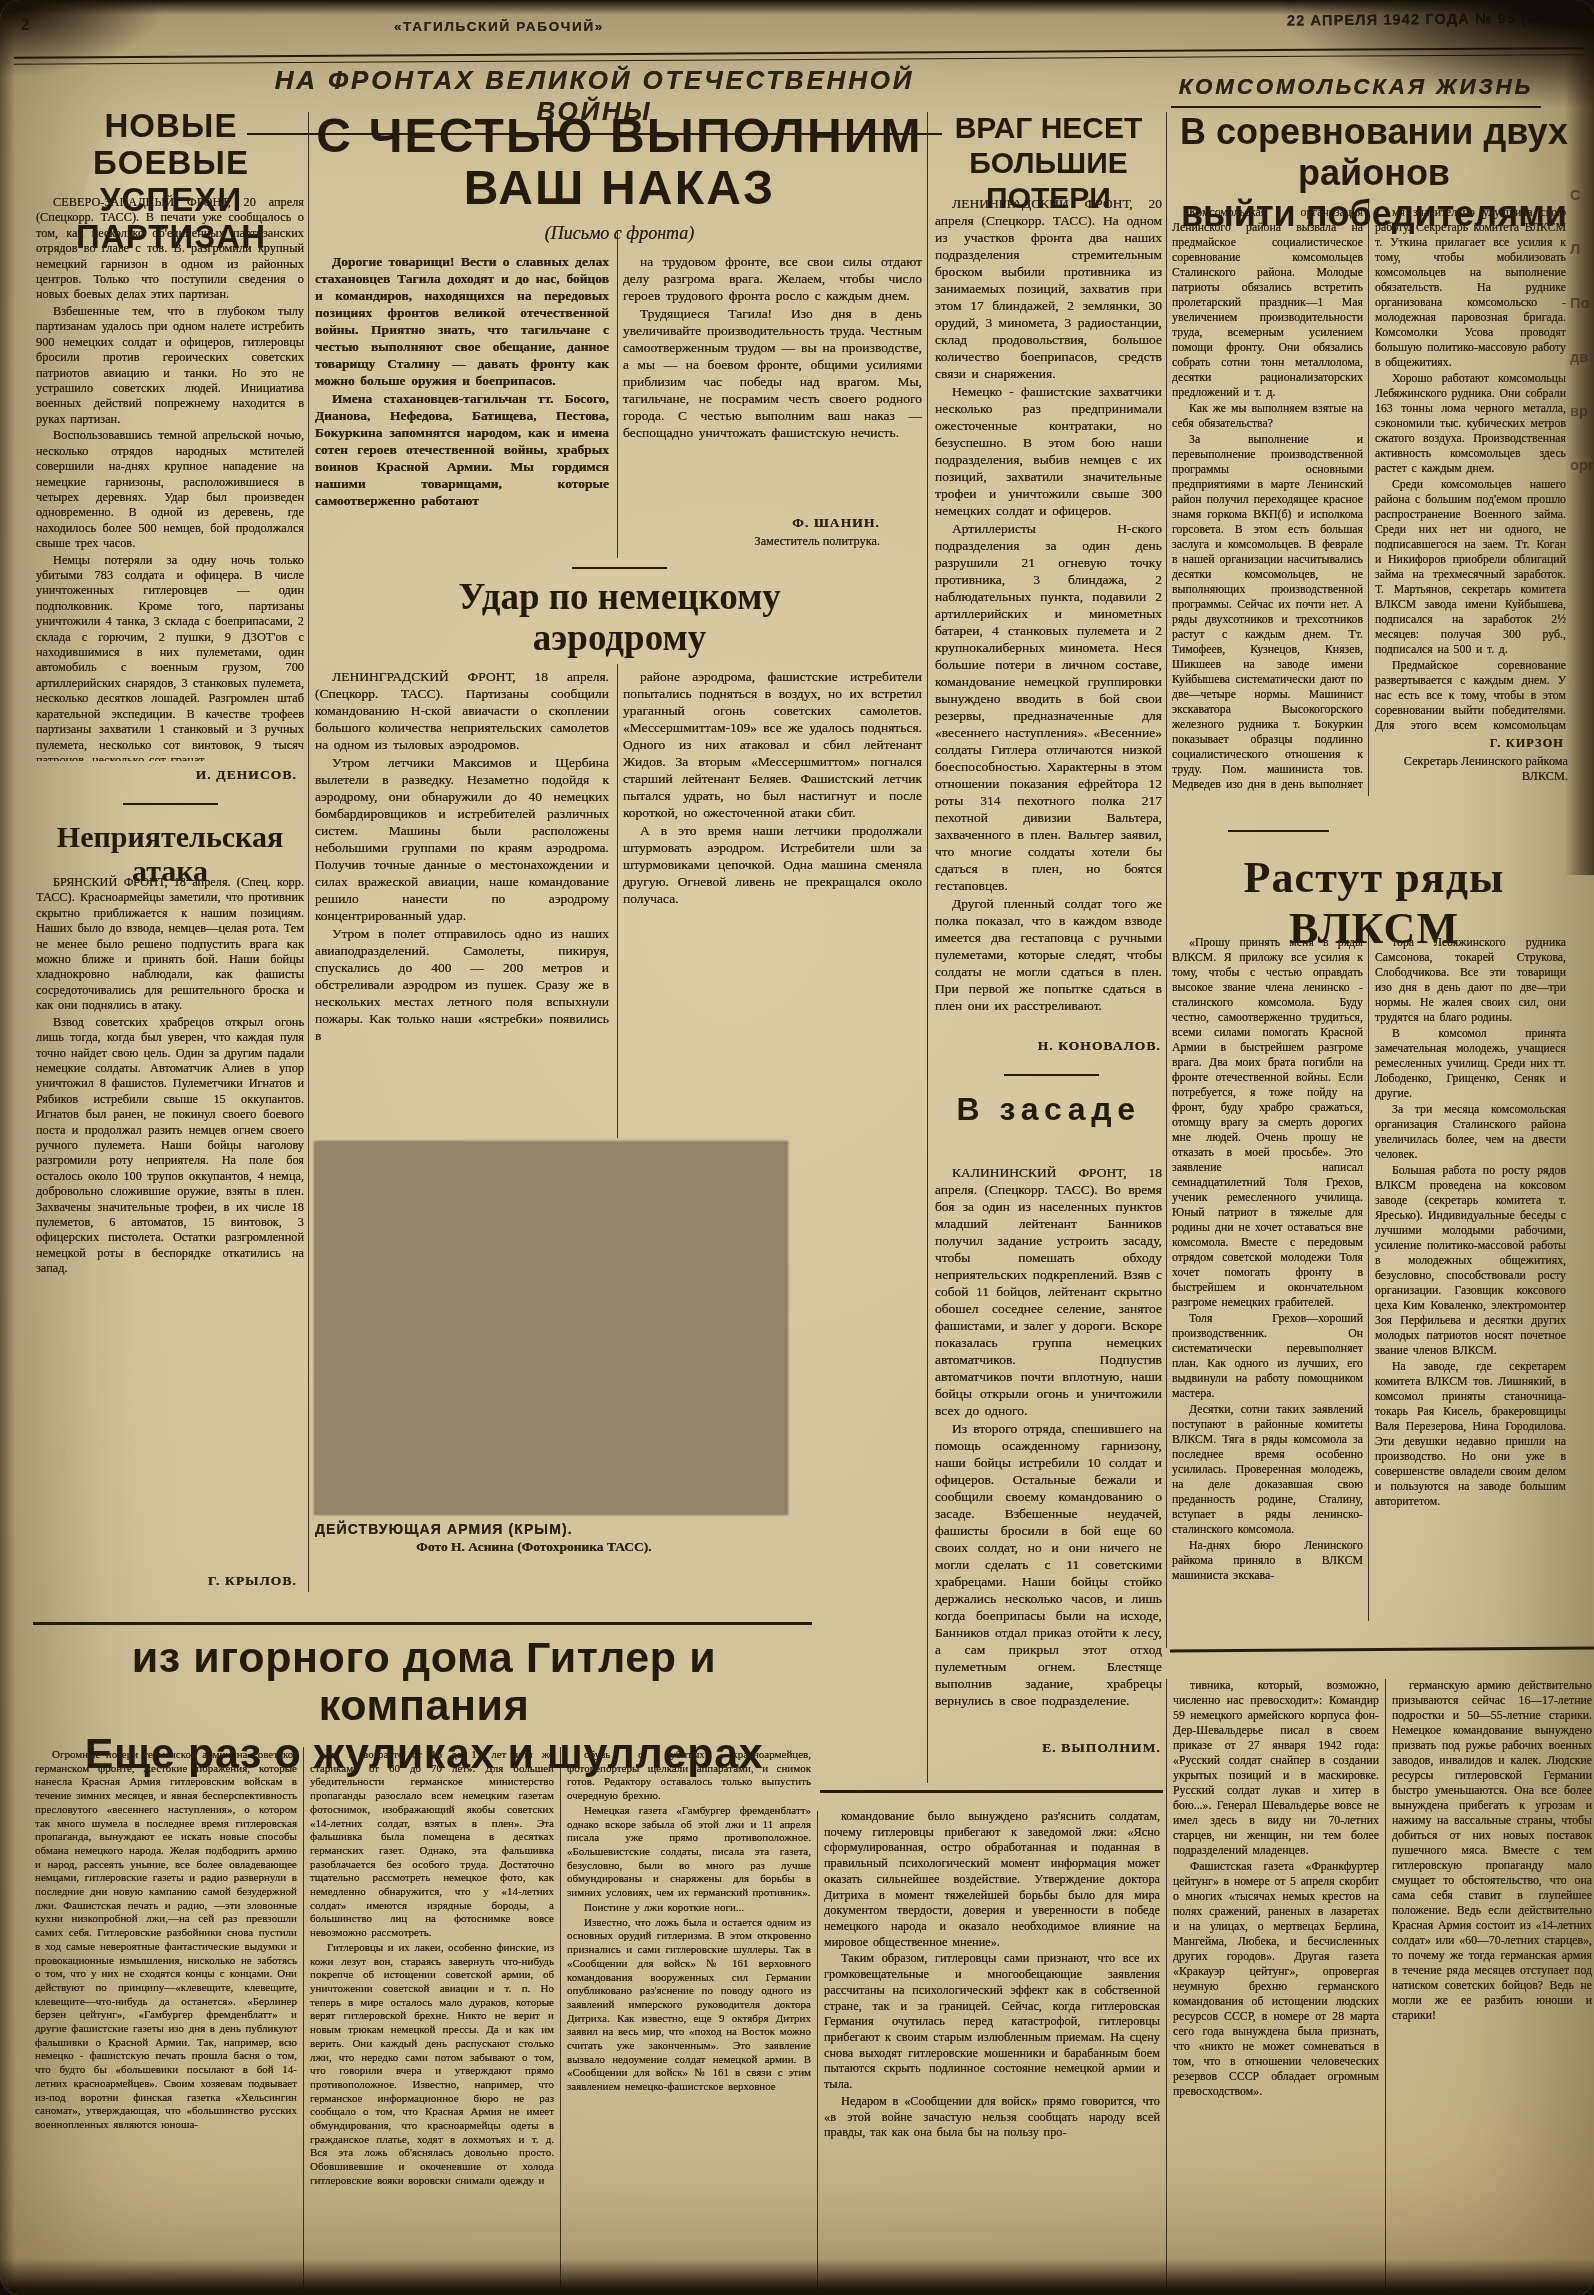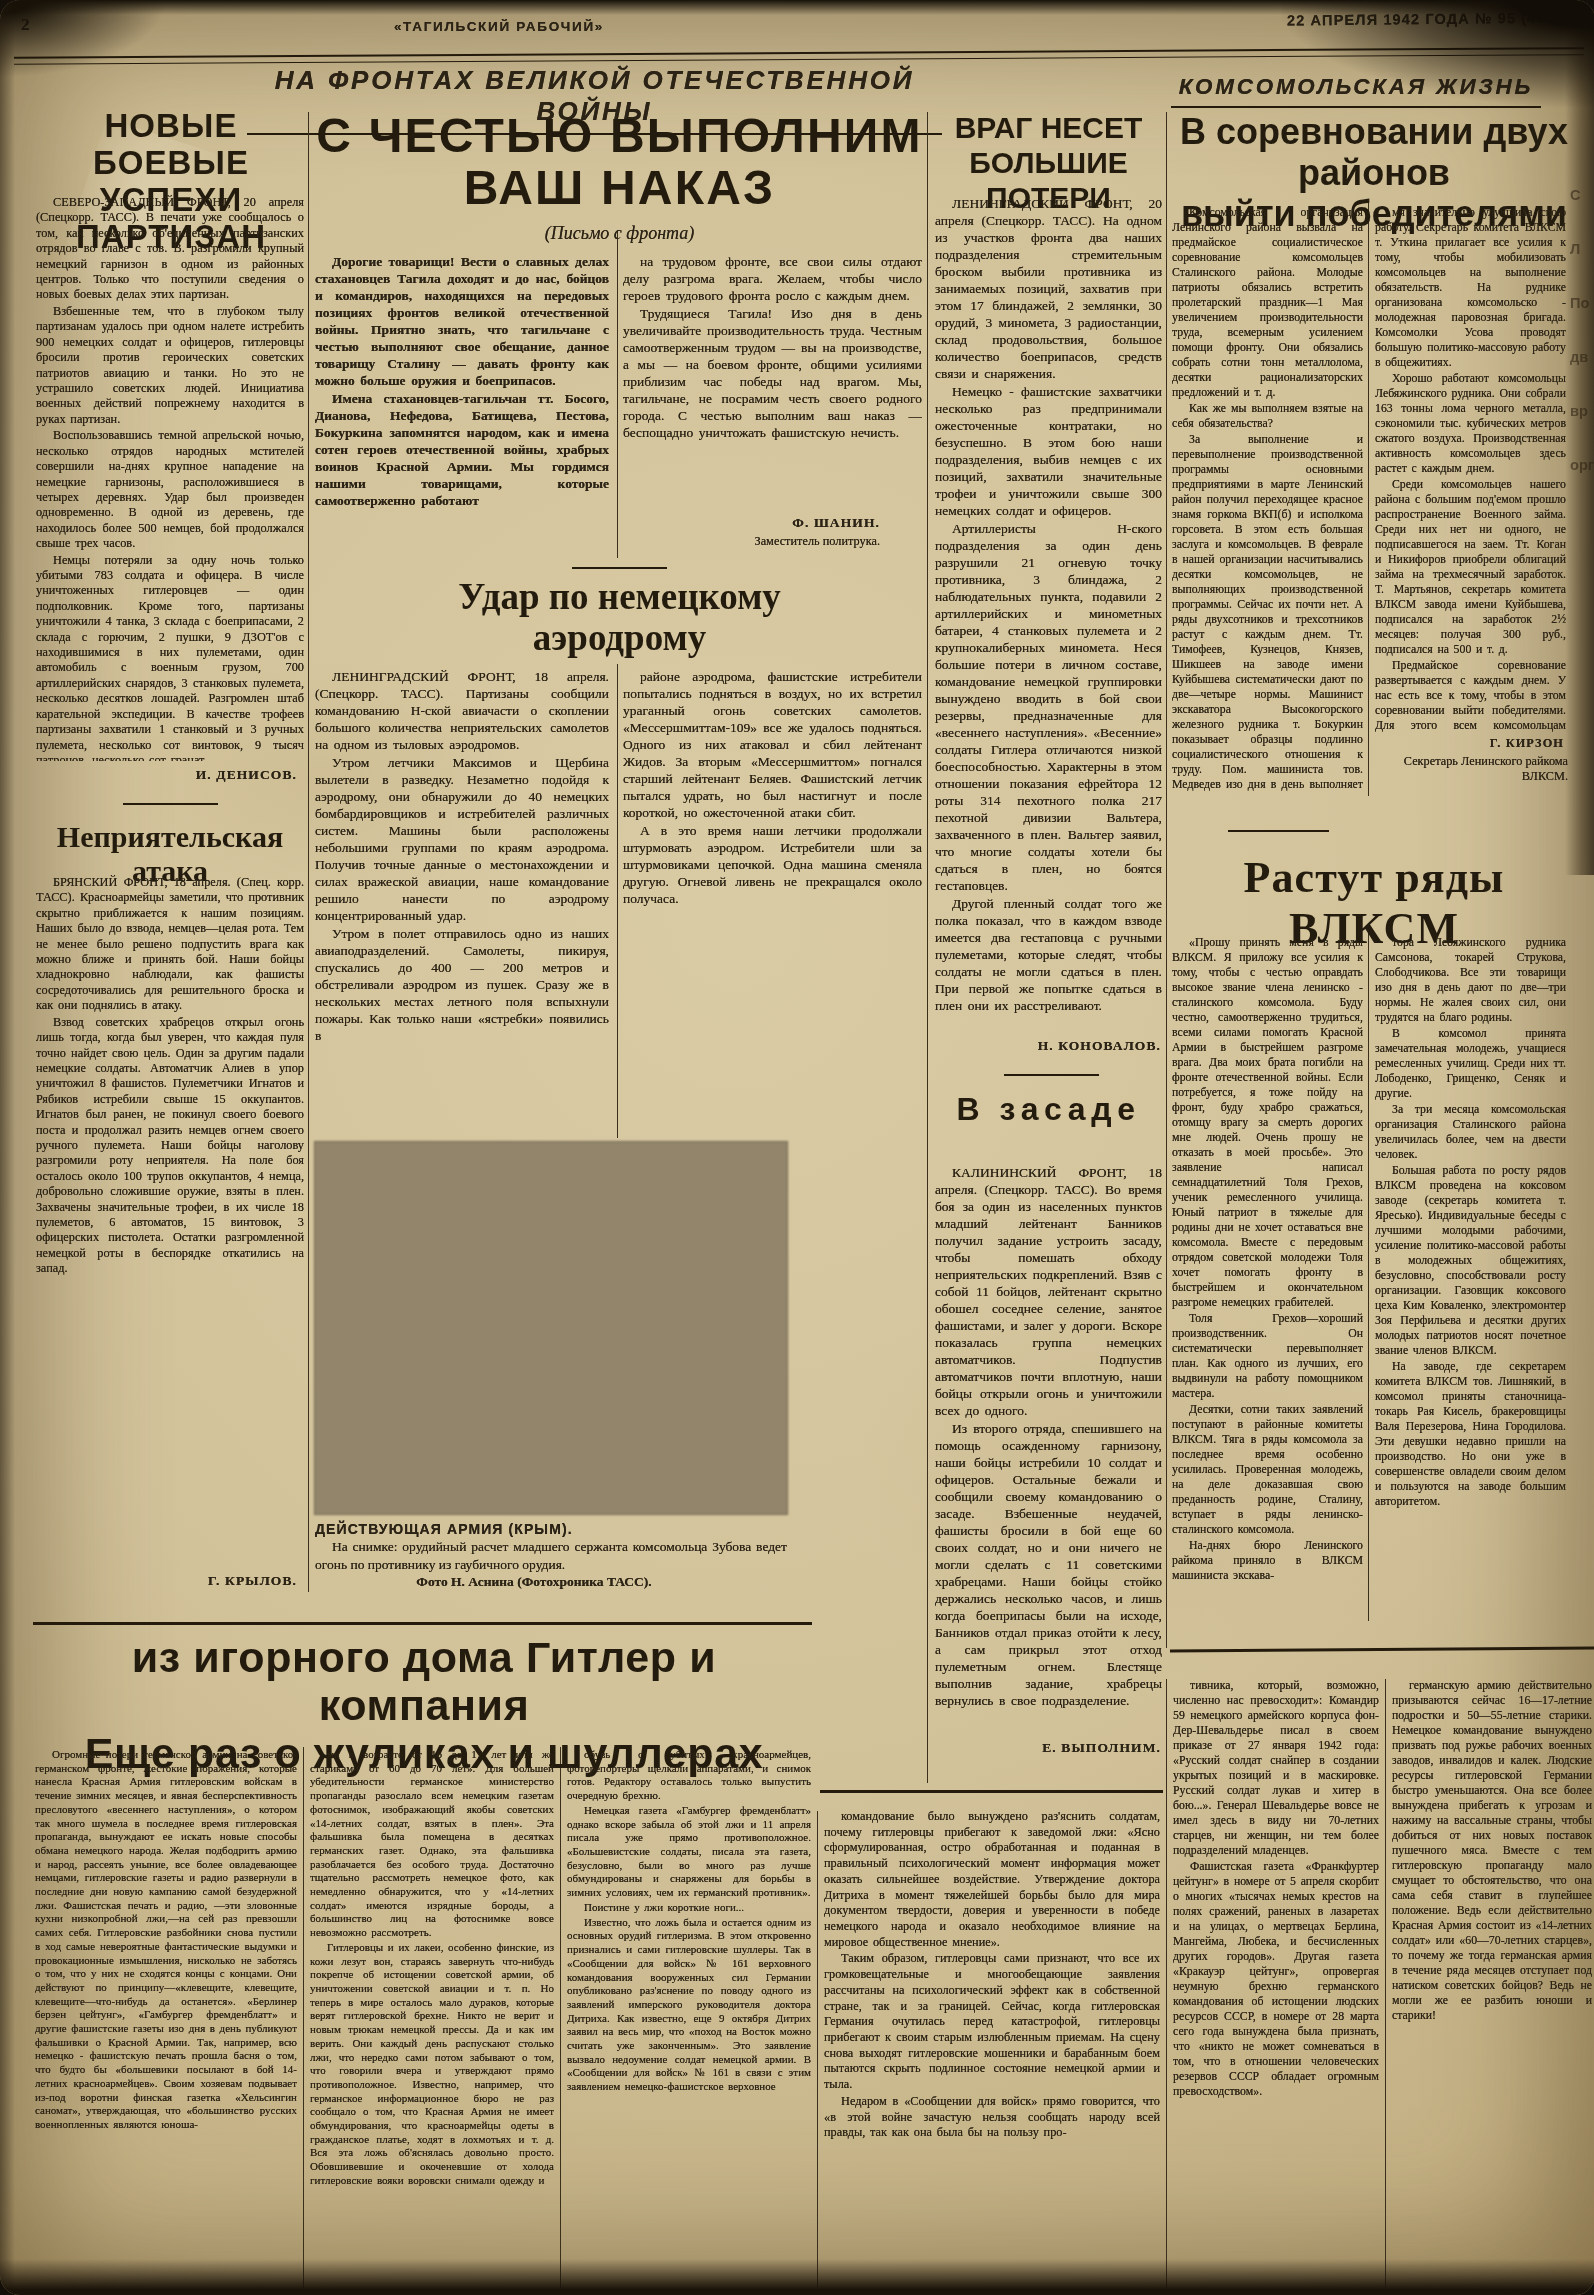--- a/index.html
+++ b/index.html
@@ -158,21 +158,20 @@
     </div>
   <div class="col t-c2 ink" style="left:623px;top:668px;width:299px;height:468px;">
       <p>районе аэродрома, фашистские истребители попытались подняться в воздух, но их встретил ураганный огонь советских самолетов. «Мессершмиттам-109» все же удалось подняться. Одного из них атаковал и сбил лейтенант Жидов. За вторым «Мессершмиттом» погнался старший лейтенант Беляев. Фашистский летчик пытался удрать, но был настигнут и после короткой, но ожесточенной атаки сбит.</p>
       <p>А в это время наши летчики продолжали штурмовать аэродром. Истребители шли за штурмовиками цепочкой. Одна машина сменяла другую. Огневой ливень не прекращался около получаса.</p>
     </div>
 
   <div class="photo"></div>
 
   <div class="caption ink">
     <div class="ct">ДЕЙСТВУЮЩАЯ АРМИЯ (КРЫМ).</div>
-    <div style="text-indent:17px;">На снимке: орудийный расчет младшего сержанта комсомольца Зубова ведет огонь по противнику из гаубичного орудия.</div>
     <div class="credit">Фото Н. Аснина (Фотохроника ТАСС).</div>
   </div>
 
   <div class="hl sans" style="left:934px;top:110px;width:229px;font-size:30px;font-weight:bold;line-height:35px;">
     <span class="l">ВРАГ НЕСЕТ</span>
     <span class="l">БОЛЬШИЕ ПОТЕРИ</span>
   </div>
   <div class="col t-c3 ink" style="left:935px;top:195px;width:227px;height:838px;">
       <p>ЛЕНИНГРАДСКИЙ ФРОНТ, 20 апреля (Спецкорр. ТАСС). На одном из участков фронта два наших подразделения стремительным броском выбили противника из занимаемых позиций, захватив при этом 17 блиндажей, 2 землянки, 30 орудий, 3 миномета, 3 радиостанции, склад продовольствия, большое количество боеприпасов, средств связи и снаряжения.</p>
       <p>Немецко - фашистские захватчики несколько раз предпринимали ожесточенные контратаки, но безуспешно. В этом бою наши подразделения, выбив немцев с их позиций, захватили значительные трофеи и уничтожили свыше 300 немецких солдат и офицеров.</p>

